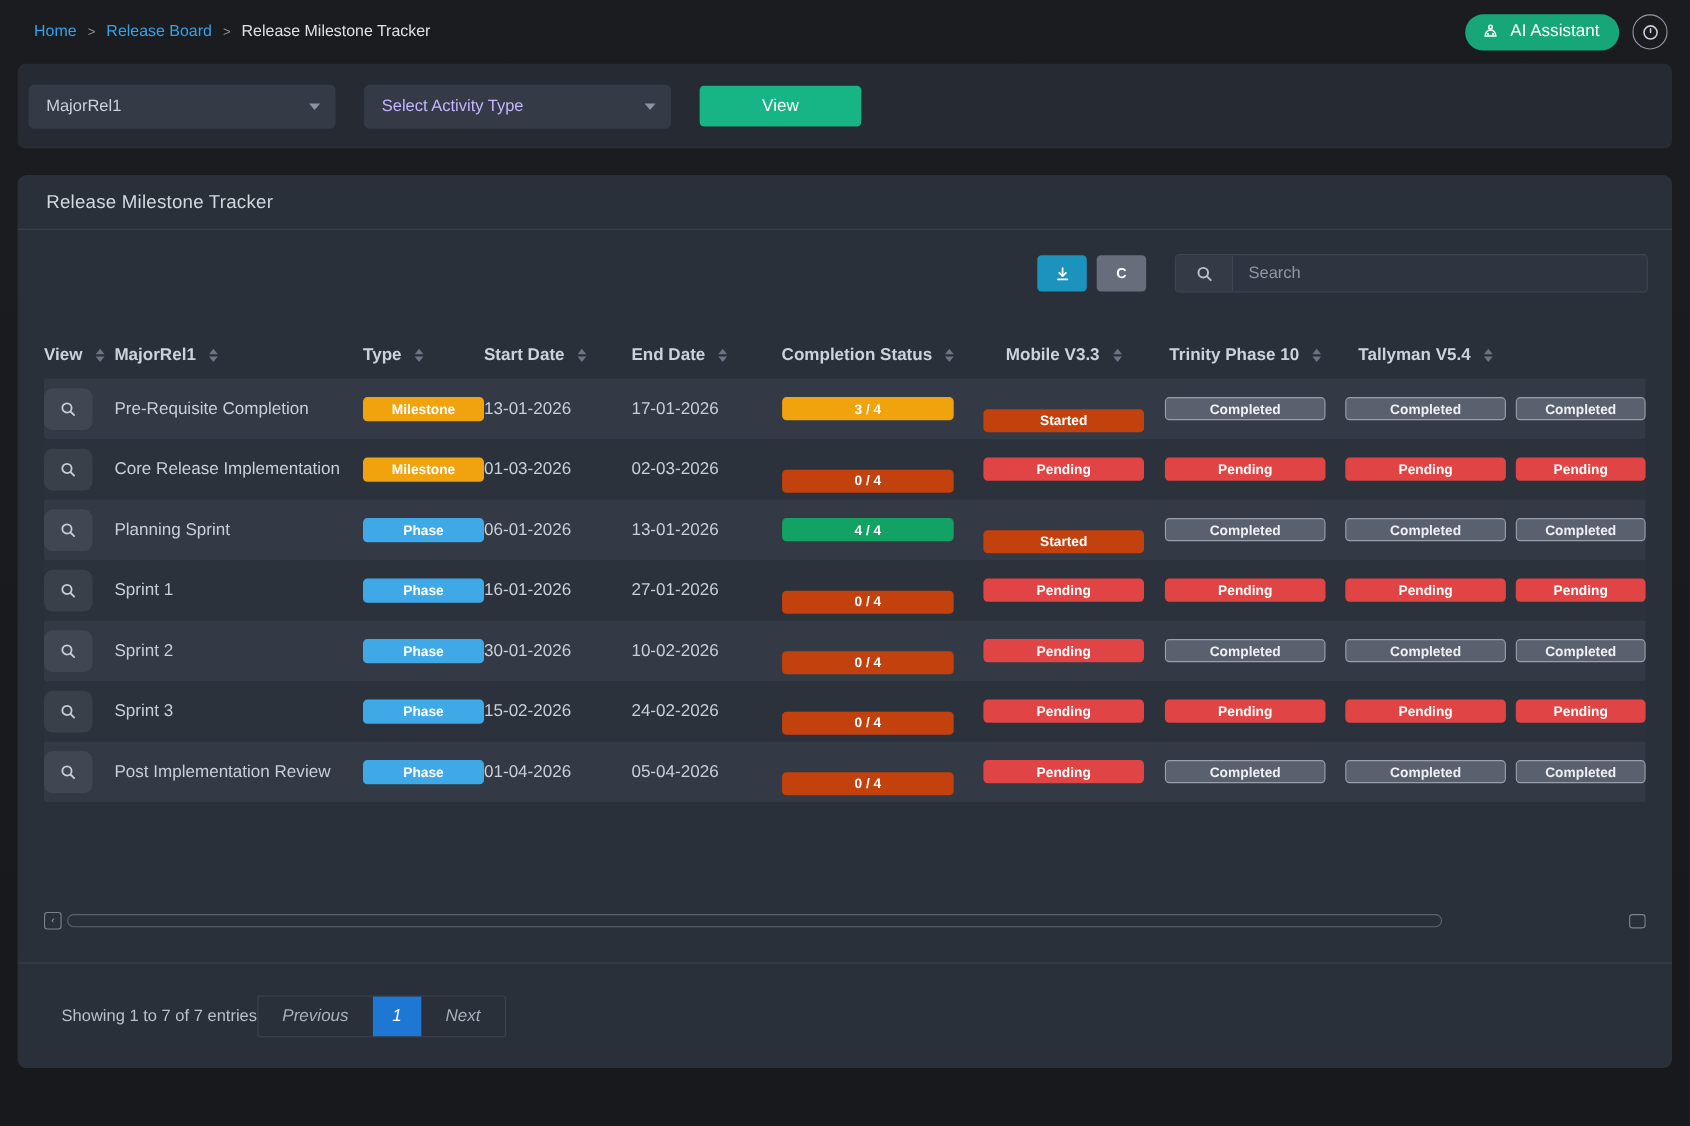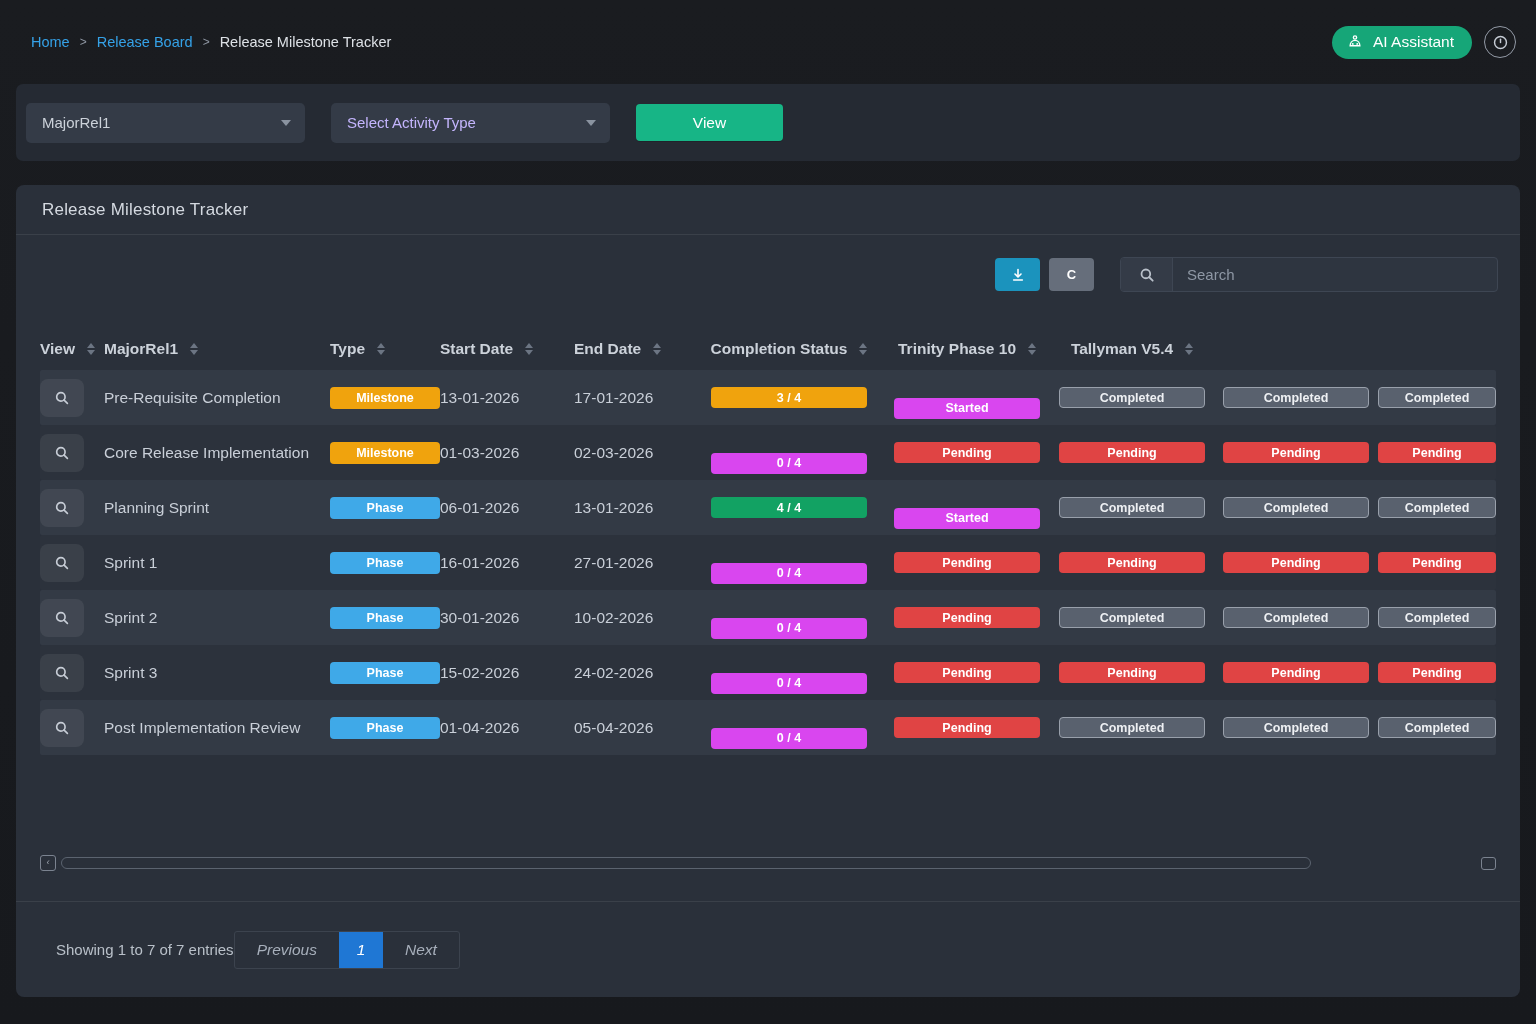--- a/index.html
+++ b/index.html
@@ -1,21 +1,21 @@
 <!DOCTYPE html>
 <html><head>
 <meta charset="utf-8">
 <style>
   * { margin:0; padding:0; box-sizing:border-box; }
   html,body { width:1536px; height:1024px; background:#181a1e; overflow:hidden;
     font-family:"Liberation Sans","DejaVu Sans",sans-serif; }
   .page { width:1536px; height:1024px; background:linear-gradient(180deg,#1a1c20 0%,#17191d 100%); }
 
   
-  .topbar { height:84px; display:flex; align-items:center; justify-content:space-between; padding:0 20px 0 31px; }
+  .topbar { height:58px; display:flex; align-items:center; justify-content:space-between; padding:0 20px 0 31px; }
   .breadcrumb { display:flex; align-items:center; gap:10px; font-size:14.5px; }
   .crumb-link { color:#35a2e8; cursor:pointer; }
   .crumb-sep { color:#8d95a1; font-size:12px; }
   .crumb-current { color:#dde1e6; }
   .topbar-actions { display:flex; align-items:center; gap:12px; }
   .ai-btn { display:flex; align-items:center; gap:9px; background:#16a678; color:#ffffff;
     border:none; border-radius:17px; height:33px; padding:0 18px 0 14px; font-size:15.5px; cursor:pointer; }
   .icon-circle-btn { width:32px; height:32px; border-radius:50%; border:1.4px solid #939aa6;
     background:transparent; display:flex; align-items:center; justify-content:center; cursor:pointer; }
 
@@ -36,21 +36,21 @@
     position:relative; display:flex; flex-direction:column; }
   .panel-header { height:50px; display:flex; align-items:center; padding:0 26px;
     border-bottom:1px solid #3a4049; }
   .panel-title { color:#d4d9e0; font-size:17px; letter-spacing:.2px; }
 
   .toolbar { display:flex; align-items:center; justify-content:flex-end; gap:0; padding:22px 22px 0; }
   .tool-btn { width:45px; height:33px; border:none; border-radius:4px; display:flex;
     align-items:center; justify-content:center; cursor:pointer; }
   .download-btn { background:#1b93bd; margin-right:9px; }
   .c-btn { background:#666e7b; color:#fff; font-size:13px; font-weight:bold; margin-right:26px; }
-  .searchbox { width:378px; height:35px; background:#2e3540; border:1px solid #3e4653; border-radius:4px;
+  .searchbox { width:430px; height:35px; background:#2e3540; border:1px solid #3e4653; border-radius:4px;
     display:flex; align-items:center; overflow:hidden; }
   .search-icon-seg { width:52px; height:100%; background:#343b47; border-right:1px solid #3e4653;
     display:flex; align-items:center; justify-content:center; }
   .searchbox input { flex:1; background:transparent; border:none; outline:none; color:#cdd3db;
     font-size:15px; padding:0 14px; font-family:"Liberation Sans",sans-serif; }
   .searchbox input::placeholder { color:#8e97a4; }
 
   
   .table-wrap { padding:36px 24px 0; }
   .tgrid { display:grid; grid-template-columns:64px 226px 110px 134px 120px 190px 166px 164px 164px 118px; }
@@ -68,21 +68,21 @@
   .cell.center { justify-content:center; }
   .view-cell .mag-btn { width:44px; height:38px; border:none; border-radius:8px;
     background:rgba(255,255,255,.07); display:flex; align-items:center; justify-content:center; cursor:pointer; }
   .badge { display:inline-flex; align-items:center; justify-content:center; color:#fff;
     font-size:12.5px; font-weight:bold; border-radius:4px; height:22px; }
   .type-badge { width:114px; }
   .count-badge { width:156px; height:21px; }
   .status-badge { width:146px; height:21px; }
   .bg-orange { background:#f0a30d; }
   .bg-lightblue { background:#3fa9e8; }
-  .bg-blue { background:#d946ef;margin-top:21px; }
+  .bg-blue { background:#c2410c;margin-top:21px; }
   .bg-green { background:#12a263; }
   .bg-red { background:#e04444; }
   .bg-gray { background:#59616e; border:1px solid #99a0ab; color:#eef0f3; }
 
   
   .hscroll { position:absolute; left:24px; right:24px; bottom:126px; display:flex; align-items:center; }
   .hs-left { width:16px; height:16px; border:1px solid #7b8390; border-radius:3px; background:transparent;
     color:#aab2bd; font-size:9px; line-height:13px; text-align:center; cursor:pointer; font-style:italic; }
   .hs-track { width:1250px; height:12px; border:1.4px solid #5b636f; border-radius:6px; margin-left:5px; cursor:pointer; }
   .hs-corner { margin-left:auto; width:15px; height:13px; border:1.4px solid #7b8390; border-radius:3px; cursor:pointer; }
@@ -210,20 +210,27 @@
             </span>
           </div>
           <div class="th c-center">
             <span>Completion Status</span>
             <span class="sort">
               <i class="up"></i>
               <i class="dn"></i>
             </span>
           </div>
           <div class="th c-center">
+            <span>Mobile V3.3</span>
+            <span class="sort">
+              <i class="up"></i>
+              <i class="dn"></i>
+            </span>
+          </div>
+          <div class="th c-center">
             <span>Trinity Phase 10</span>
             <span class="sort">
               <i class="up"></i>
               <i class="dn"></i>
             </span>
           </div>
           <div class="th c-center">
             <span>Tallyman V5.4</span>
             <span class="sort">
               <i class="up"></i>

